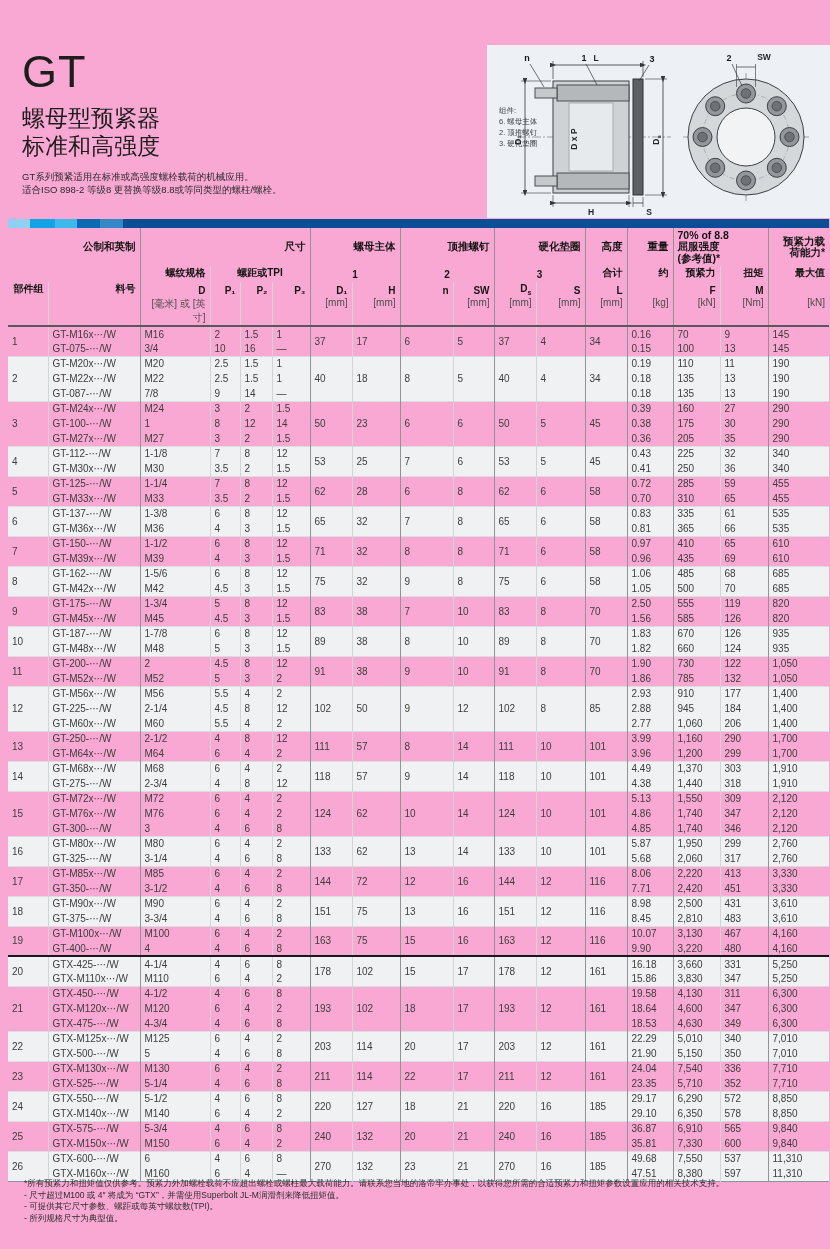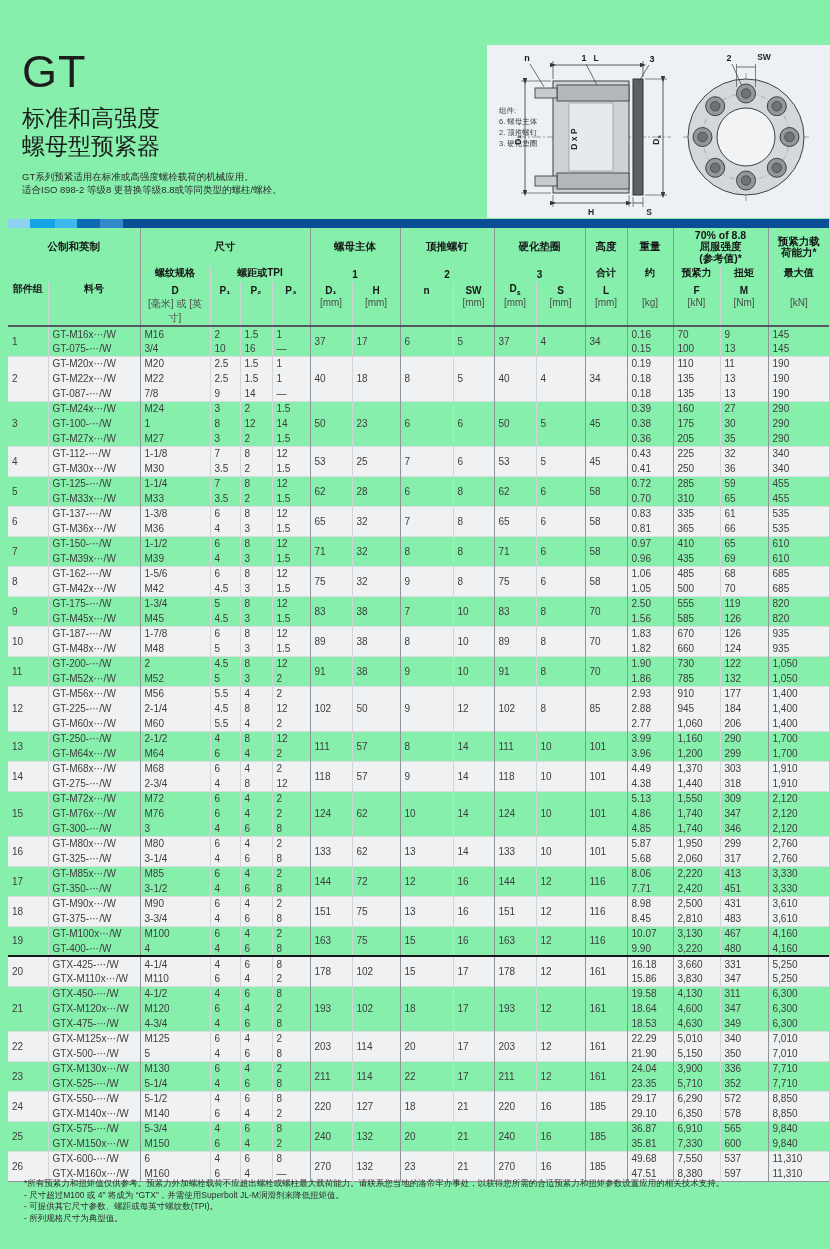--- a/index.html
+++ b/index.html
@@ -1,17 +1,17 @@
 <!DOCTYPE html>
 <html><head>
 <meta charset="utf-8">
 <style>
   * { margin:0; padding:0; box-sizing:border-box; }
   body { background:#fff; font-family:"Liberation Sans","DejaVu Sans",sans-serif; }
-  .page { position:relative; width:830px; height:1249px; background:#86efac; overflow:hidden; }
+  .page { position:relative; width:830px; height:1249px; background:#f9a8d4; overflow:hidden; }
 
   
   .title-block { position:absolute; left:22px; top:48px; }
   .main-title { font-size:45px; font-weight:300; letter-spacing:1px; color:#1d1d1d; line-height:48px; }
   .subtitle { font-size:23px; font-weight:400; color:#1d1d1d; line-height:28px; margin-top:8px; }
   .description { margin-top:10px; font-size:9.5px; color:#2a2a2a; line-height:13px; }
 
   
   .drawing-panel { position:absolute; left:487px; top:45px; width:343px; height:173px; background:#edf1f5; }
   .legend { position:absolute; left:12px; top:60px; font-size:7.5px; color:#3c3f41; line-height:11px; }
@@ -27,25 +27,25 @@
 
   
   table { border-collapse:collapse; table-layout:fixed; width:821px; border-bottom:1px solid #8f9498; }
   col.w-no{width:40px} col.w-part{width:92px} col.w-d{width:70px}
   col.w-p1{width:30px} col.w-p2{width:32px} col.w-p3{width:38px}
   col.w-d1{width:42px} col.w-h{width:48px} col.w-n{width:53px} col.w-sw{width:41px}
   col.w-ds{width:42px} col.w-s{width:49px} col.w-l{width:42px} col.w-kg{width:46px}
   col.w-f{width:47px} col.w-m{width:48px} col.w-max{width:61px}
 
   thead { border-bottom:2px solid #55595d; }
-  th { font-weight:bold; text-align:center; color:#151515; padding:0 4px; }
+  th { font-weight:bold; text-align:right; color:#151515; padding:0 4px; }
   .sec-dark { border-left:1px solid #8f9498; }
   .sec-light { border-left:1px solid #d2d5d7; }
   .h-sec { font-size:10.5px; height:38px; vertical-align:middle; }
-  .h-center { text-align:center; line-height:11.5px; }
+  .h-center { text-align:left; line-height:11.5px; }
   .h-sub { font-size:10px; height:16px; vertical-align:bottom; padding-bottom:2px; }
   .h-num { text-align:center; }
   .h-var { font-size:10px; height:14px; vertical-align:bottom; }
   .h-unit { font-size:10px; font-weight:normal; color:#4c4c4c; height:13px; vertical-align:top; padding-top:1px; }
 
   td { font-size:10px; color:#3d3d3d; height:15px; padding:0 4px; line-height:13px; vertical-align:middle; white-space:nowrap; overflow:hidden; }
   tbody { border-top:1px solid #dcdddf; }
   tbody.shaded td { background:#f0f1f2; }
   tbody.gtx-start { border-top:2px solid #17181a; }
 
@@ -53,22 +53,22 @@
   .footnotes { position:absolute; left:24px; top:1178px; width:818px; font-size:8.5px; color:#2c2c2c; line-height:11.5px; }
 </style>
 </head>
 <body>
 
 <div class="page">
 
   <div class="title-block">
     <div class="main-title">GT</div>
     <div class="subtitle">
+      <div>螺母型预紧器</div>
       <div>标准和高强度</div>
-      <div>螺母型预紧器</div>
     </div>
     <div class="description">
       <div>GT系列预紧适用在标准或高强度螺栓载荷的机械应用。</div>
       <div>适合ISO 898-2 等级8 更替换等级8.8或等同类型的螺柱/螺栓。</div>
     </div>
   </div>
 
   <div class="drawing-panel">
     <div class="legend">
       <div>组件:</div>
@@ -1034,21 +1034,21 @@
             <td class="sec-light">4</td>
             <td class="sec-light">2</td>
             <td class="sec-dark" rowspan="2">211</td>
             <td class="sec-light" rowspan="2">114</td>
             <td class="sec-dark" rowspan="2">22</td>
             <td class="sec-light" rowspan="2">17</td>
             <td class="sec-dark" rowspan="2">211</td>
             <td class="sec-light" rowspan="2">12</td>
             <td class="sec-dark" rowspan="2">161</td>
             <td class="sec-dark">24.04</td>
-            <td class="sec-dark">3,900</td>
+            <td class="sec-dark">7,540</td>
             <td class="sec-light">336</td>
             <td class="sec-dark">7,710</td>
           </tr>
           <tr>
             <td class="sec-light">GTX-525-⋯/W</td>
             <td class="sec-dark">5-1/4</td>
             <td class="sec-light">4</td>
             <td class="sec-light">6</td>
             <td class="sec-light">8</td>
             <td class="sec-dark">23.35</td>

